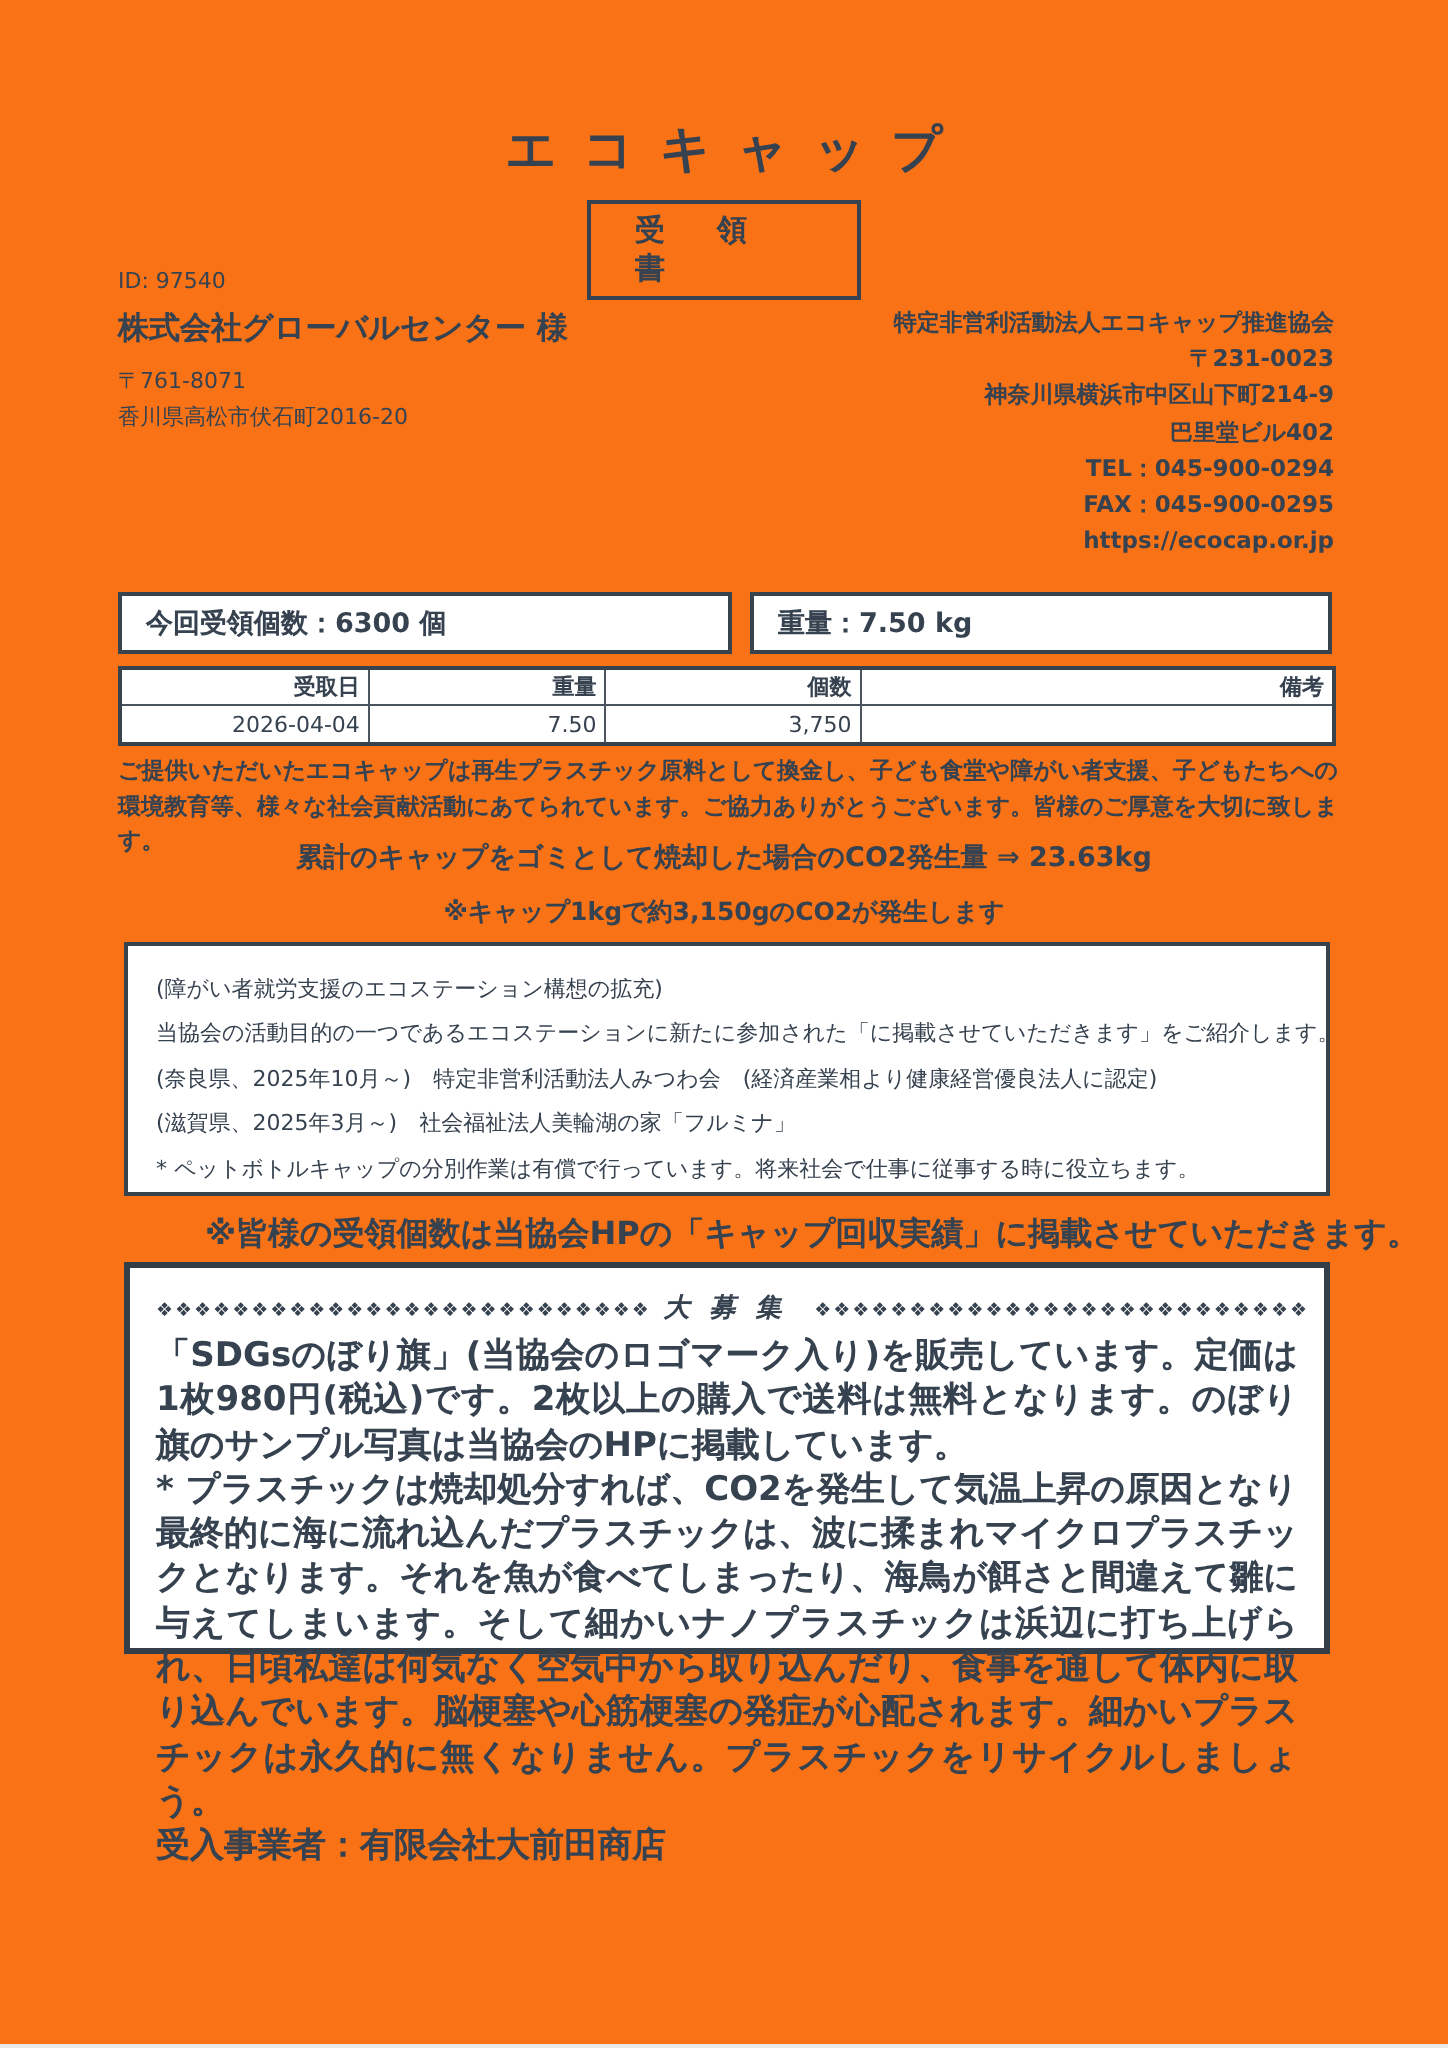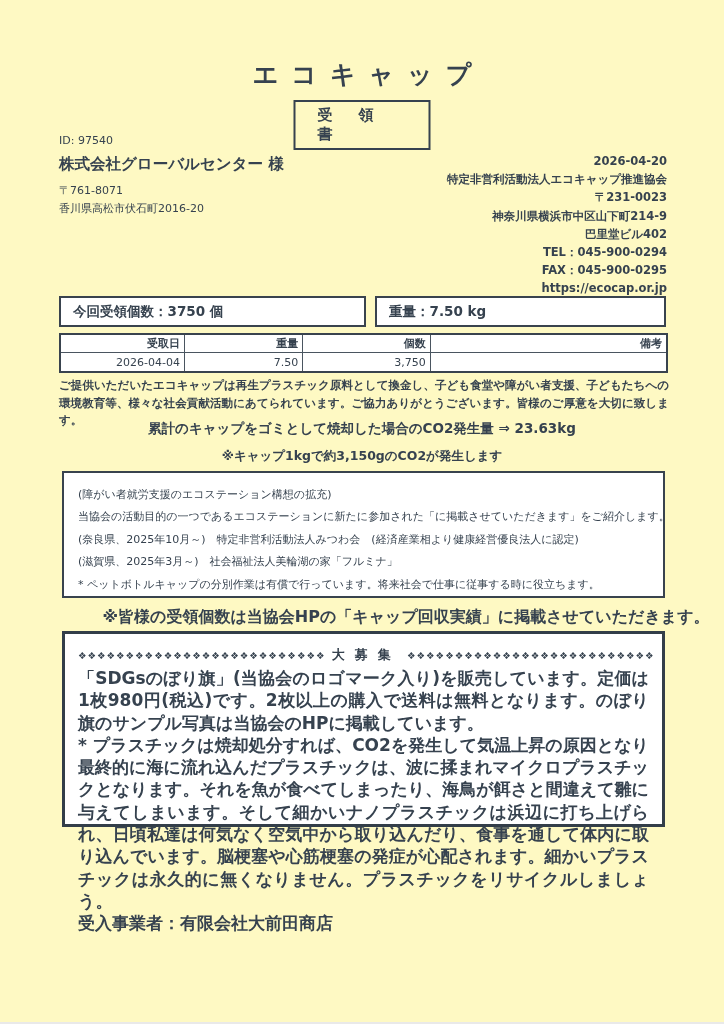--- a/index.html
+++ b/index.html
@@ -1,17 +1,17 @@
 <!DOCTYPE html>
 <html><head>
 <meta charset="utf-8">
 <style>
   html,body{margin:0;padding:0;background:#ffffff;}
   .page{
-    position:relative;width:724px;height:1024px;background:#fef9c3;
+    position:relative;width:724px;height:1024px;background:#f97316;
     font-family:"DejaVu Sans","Liberation Sans",sans-serif;color:#36424f;overflow:hidden;
   }
   .doc-title{
     position:absolute;top:58px;left:0;width:100%;text-align:center;
     font-size:25px;font-weight:bold;letter-spacing:13px;text-indent:13px;
   }
   .stamp-box{
     position:absolute;top:100px;left:50%;transform:translateX(-50%);
     border:2px solid #36424f;padding:4px 14px 4px 22px;
     font-size:15px;font-weight:bold;
@@ -52,21 +52,21 @@
     border:2px solid #39434e;box-sizing:border-box;padding:11px 14px;background:#fff;
   }
   .info-box .line{font-size:11px;line-height:22.4px;white-space:nowrap;font-weight:400;}
   .hp-note{top:607px;font-size:16px;margin-left:44px;}
   .recruit-box{
     position:absolute;left:62px;top:631px;width:603px;height:196px;
     border:3px solid #333e49;box-sizing:border-box;padding:10px 13px;background:#fff;
   }
   .recruit-heading{
     font-size:9.5px;font-weight:bold;white-space:nowrap;text-align:left;
-    line-height:22px;letter-spacing:1px;
+    line-height:22px;letter-spacing:1px;font-style:italic;
   }
   .recruit-heading .big{font-size:13px;letter-spacing:10px;margin:0 2px;}
   .recruit-box p{
     margin:0;font-size:17px;line-height:22.3px;font-weight:600;text-align:justify;
   }
   .recruit-box .operator{font-weight:bold;}
   .scan-edge{position:absolute;left:0;bottom:0;width:100%;height:2px;background:#e9e9e9;}
 </style>
 </head>
 <body>
@@ -80,32 +80,31 @@
   </div>
 
   <div class="recipient">
     <div class="rid">ID: 97540</div>
     <div class="rname">株式会社グローバルセンター 様</div>
     <div class="rsmall">〒761-8071</div>
     <div class="rsmall">香川県高松市伏石町2016-20</div>
   </div>
 
   <div class="issuer">
-    <div>2026-04-20</div>
     <div>特定非営利活動法人エコキャップ推進協会</div>
     <div>〒231-0023</div>
     <div>神奈川県横浜市中区山下町214-9</div>
     <div>巴里堂ビル402</div>
     <div>TEL：045-900-0294</div>
     <div>FAX：045-900-0295</div>
     <div>https://ecocap.or.jp</div>
   </div>
 
   <div class="sum-box count-box">
-    <span>今回受領個数：3750 個</span>
+    <span>今回受領個数：6300 個</span>
   </div>
   <div class="sum-box weight-box">
     <span>重量：7.50 kg</span>
   </div>
 
   <table class="data-table">
     <colgroup>
       <col style="width:20.5%">
         <col style="width:19.5%">
         <col style="width:21%">

